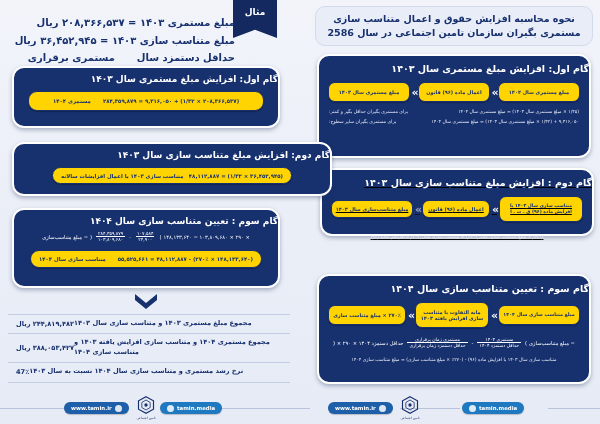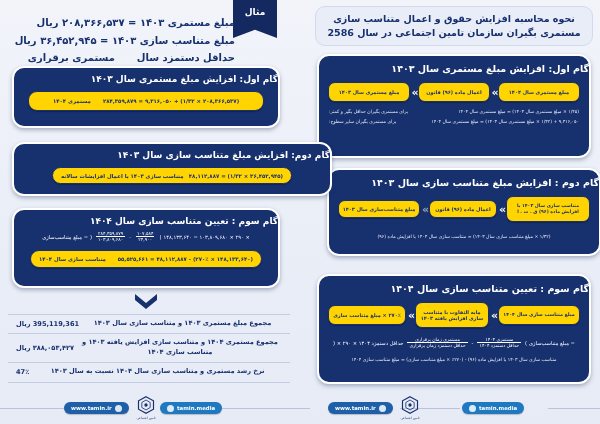--- a/index.html
+++ b/index.html
@@ -63,21 +63,21 @@
     border:1px solid #d3daeb;
     border-radius:10px;
     display:flex; align-items:center; justify-content:center;
     text-align:center;
     color:#17306e; font-weight:bold; font-size:9.5px; line-height:1.45;
     padding:0 10px;
   }
 
   
   #r1 { left:317px; top:54px;  width:274px; height:104px; }
-  #r2 { left:327px; top:168px; width:274px; height:88px;  }
+  #r2 { left:320px; top:168px; width:274px; height:68px;text-decoration:underline;  }
   #r3 { left:317px; top:274px; width:274px; height:110px; }
 
   .r-title { font-size:9.5px; margin-top:7px; }
   .r-flow  { margin:8px 9px 0 9px; }
   .r-note  { margin:7px 10px 0 10px; font-size:4.6px; }
   .r-note .row { display:flex; justify-content:space-between; margin-bottom:3px; }
   .r-note .lbl { white-space:nowrap; }
   .r-note .eq  { white-space:nowrap; direction:rtl; }
 
   
@@ -142,21 +142,21 @@
 
   
   #summary { position:absolute; left:8px; top:314px; width:282px; }
   .srow {
     display:flex; align-items:center; justify-content:space-between;
     border-bottom:1px solid #c3cce3;
     color:#17306e; font-size:6.6px; font-weight:bold;
     padding:4px 4px 4px 2px; min-height:20px;
   }
   .srow:first-child { border-top:1px solid #c3cce3; }
-  .srow .s-label { text-align:center; line-height:1.5; flex:1; }
+  .srow .s-label { text-align:left; line-height:1.5; flex:1; }
   .srow .s-value { text-align:left; white-space:nowrap; padding-left:6px; direction:rtl; }
 
   
   #footer { position:absolute; left:0; top:392px; width:600px; height:32px; }
   .foot-group { position:absolute; top:0; height:32px; display:flex; align-items:center; }
   .rule { position:absolute; top:16px; height:1px; background:#b9c3dc; }
   .badge {
     background:#1d5fa8; color:#ffffff; border-radius:9px;
     font-size:5.4px; font-weight:bold; padding:2.5px 7px;
     display:flex; align-items:center; gap:3px; direction:ltr;
@@ -300,21 +300,21 @@
 
   <div id="down-arrow">
     <svg width="26" height="22" viewBox="0 0 26 22" aria-hidden="true">
       <path d="M2 2 L13 11 L24 2 L24 8 L13 17 L2 8 Z" fill="#17306e"></path>
     </svg>
   </div>
 
   <div id="summary">
     <div class="srow">
       <span class="s-label">مجموع مبلغ مستمری ۱۴۰۳ و متناسب سازی سال ۱۴۰۳</span>
-      <span class="s-value">395,119,361 ریال</span>
+      <span class="s-value">۲۴۴,۸۱۹,۴۸۲ ریال</span>
     </div>
     <div class="srow">
       <span class="s-label">مجموع مستمری ۱۴۰۴ و متناسب سازی افزایش یافته ۱۴۰۳ و متناسب سازی ۱۴۰۴</span>
       <span class="s-value">۳۸۸,۰۵۳,۴۲۷ ریال</span>
     </div>
     <div class="srow">
       <span class="s-label">نرخ رشد مستمری و متناسب سازی سال ۱۴۰۴ نسبت به سال ۱۴۰۳</span>
       <span class="s-value">47٪</span>
     </div>
   </div>

